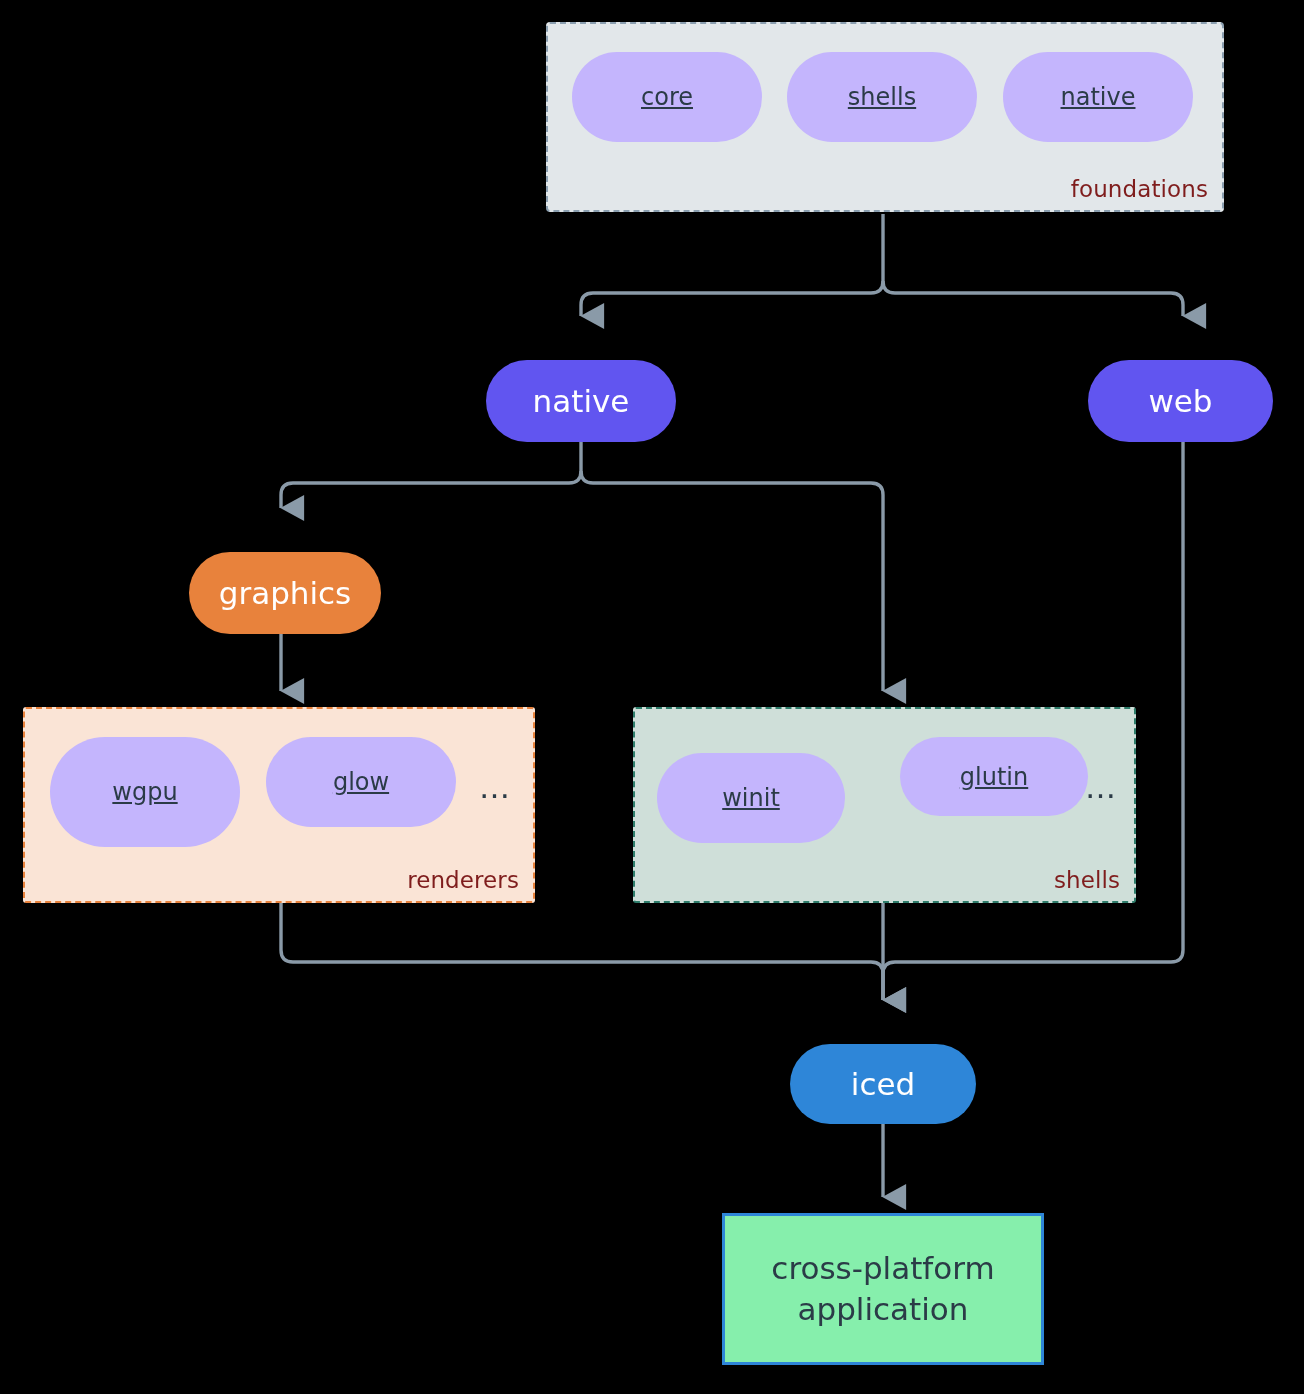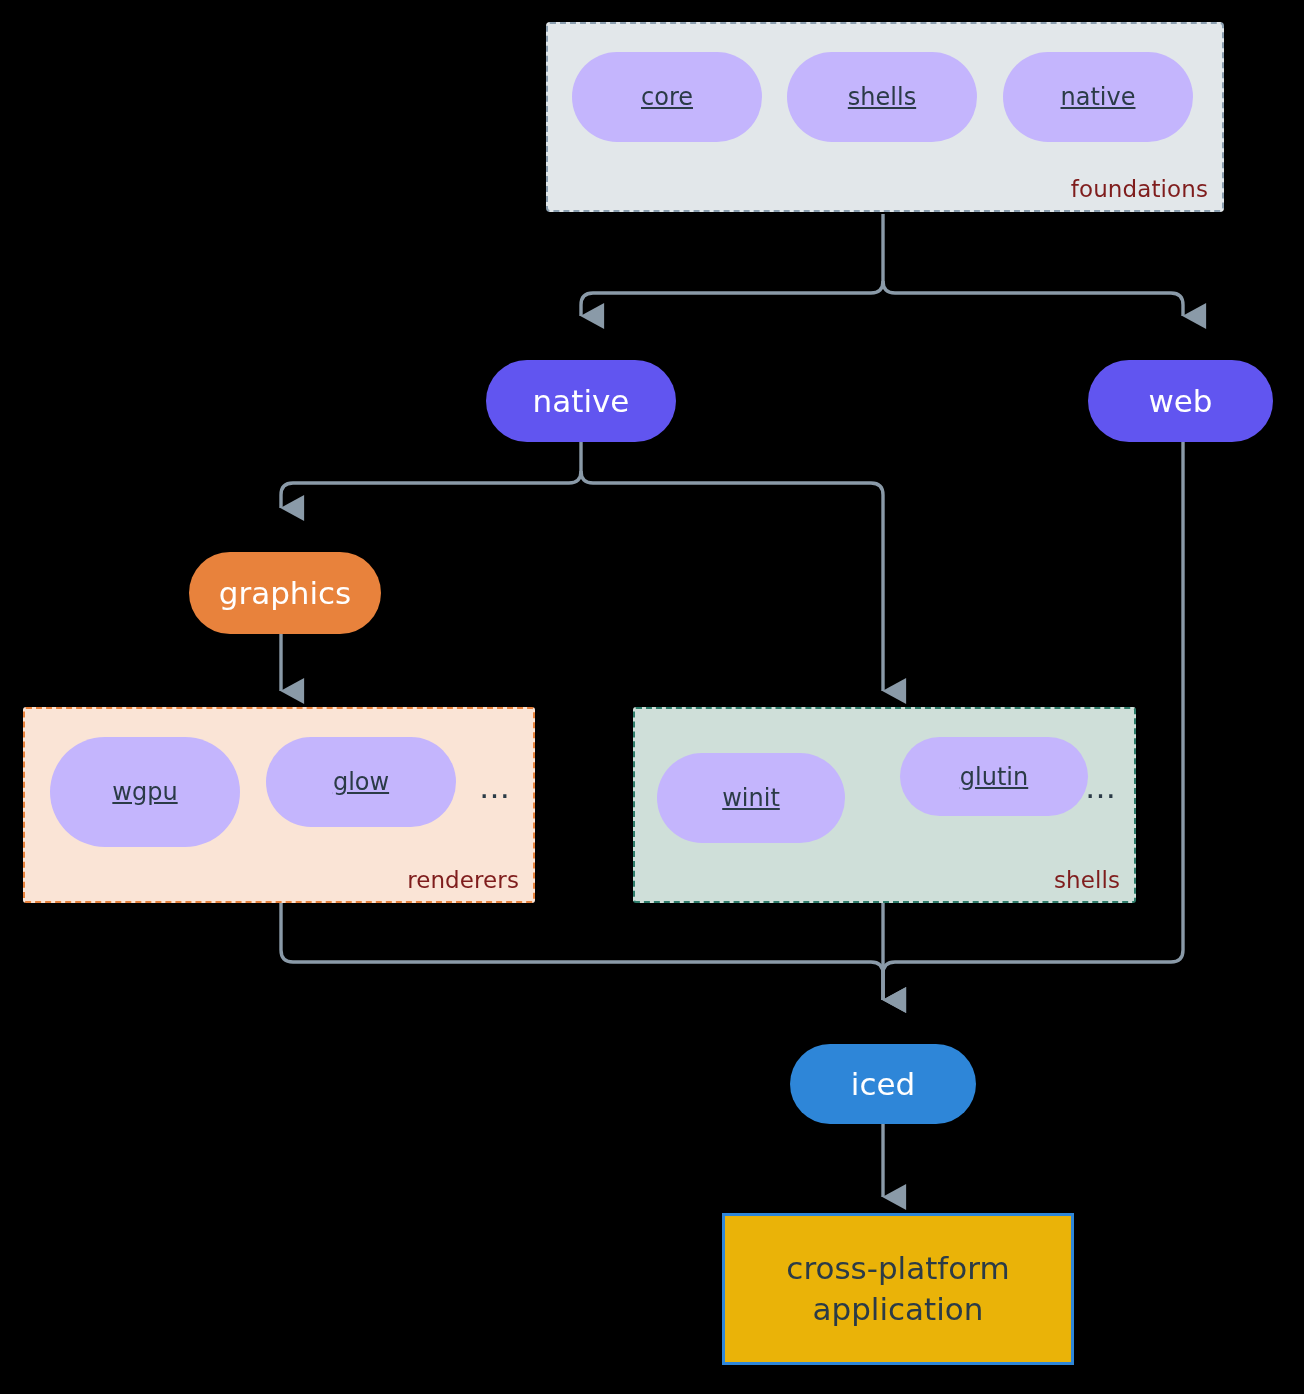--- a/index.html
+++ b/index.html
@@ -113,22 +113,22 @@
     border: 2px dashed #2e7d6b;
     border-radius: 3px;
   }
   #leaf-winit  { left: 657px; top: 737px; width: 188px; height: 90px; margin-top: 16px; }
   #leaf-glutin { left: 900px; top: 737px; width: 188px; height: 79px; }
   #ellipsis-shells { left: 1085px; top: 772px; }
 
   #node-iced { left: 790px; top: 1016px; width: 186px; height: 80px; background: #2e86d8; }
 
   #node-app {
-    left: 722px; top: 1213px; width: 352px; height: 152px;
-    background: #eab308;
+    left: 722px; top: 1213px; width: 322px; height: 152px;
+    background: #86efac;
     border: 3px solid #2e86d8;
     color: #2b3b47;
   }
 </style>
 </head>
 <body>
 
 <div id="diagram">
 
   <svg id="edges" viewBox="0 0 1304 1394" width="1304" height="1394" aria-hidden="true">

